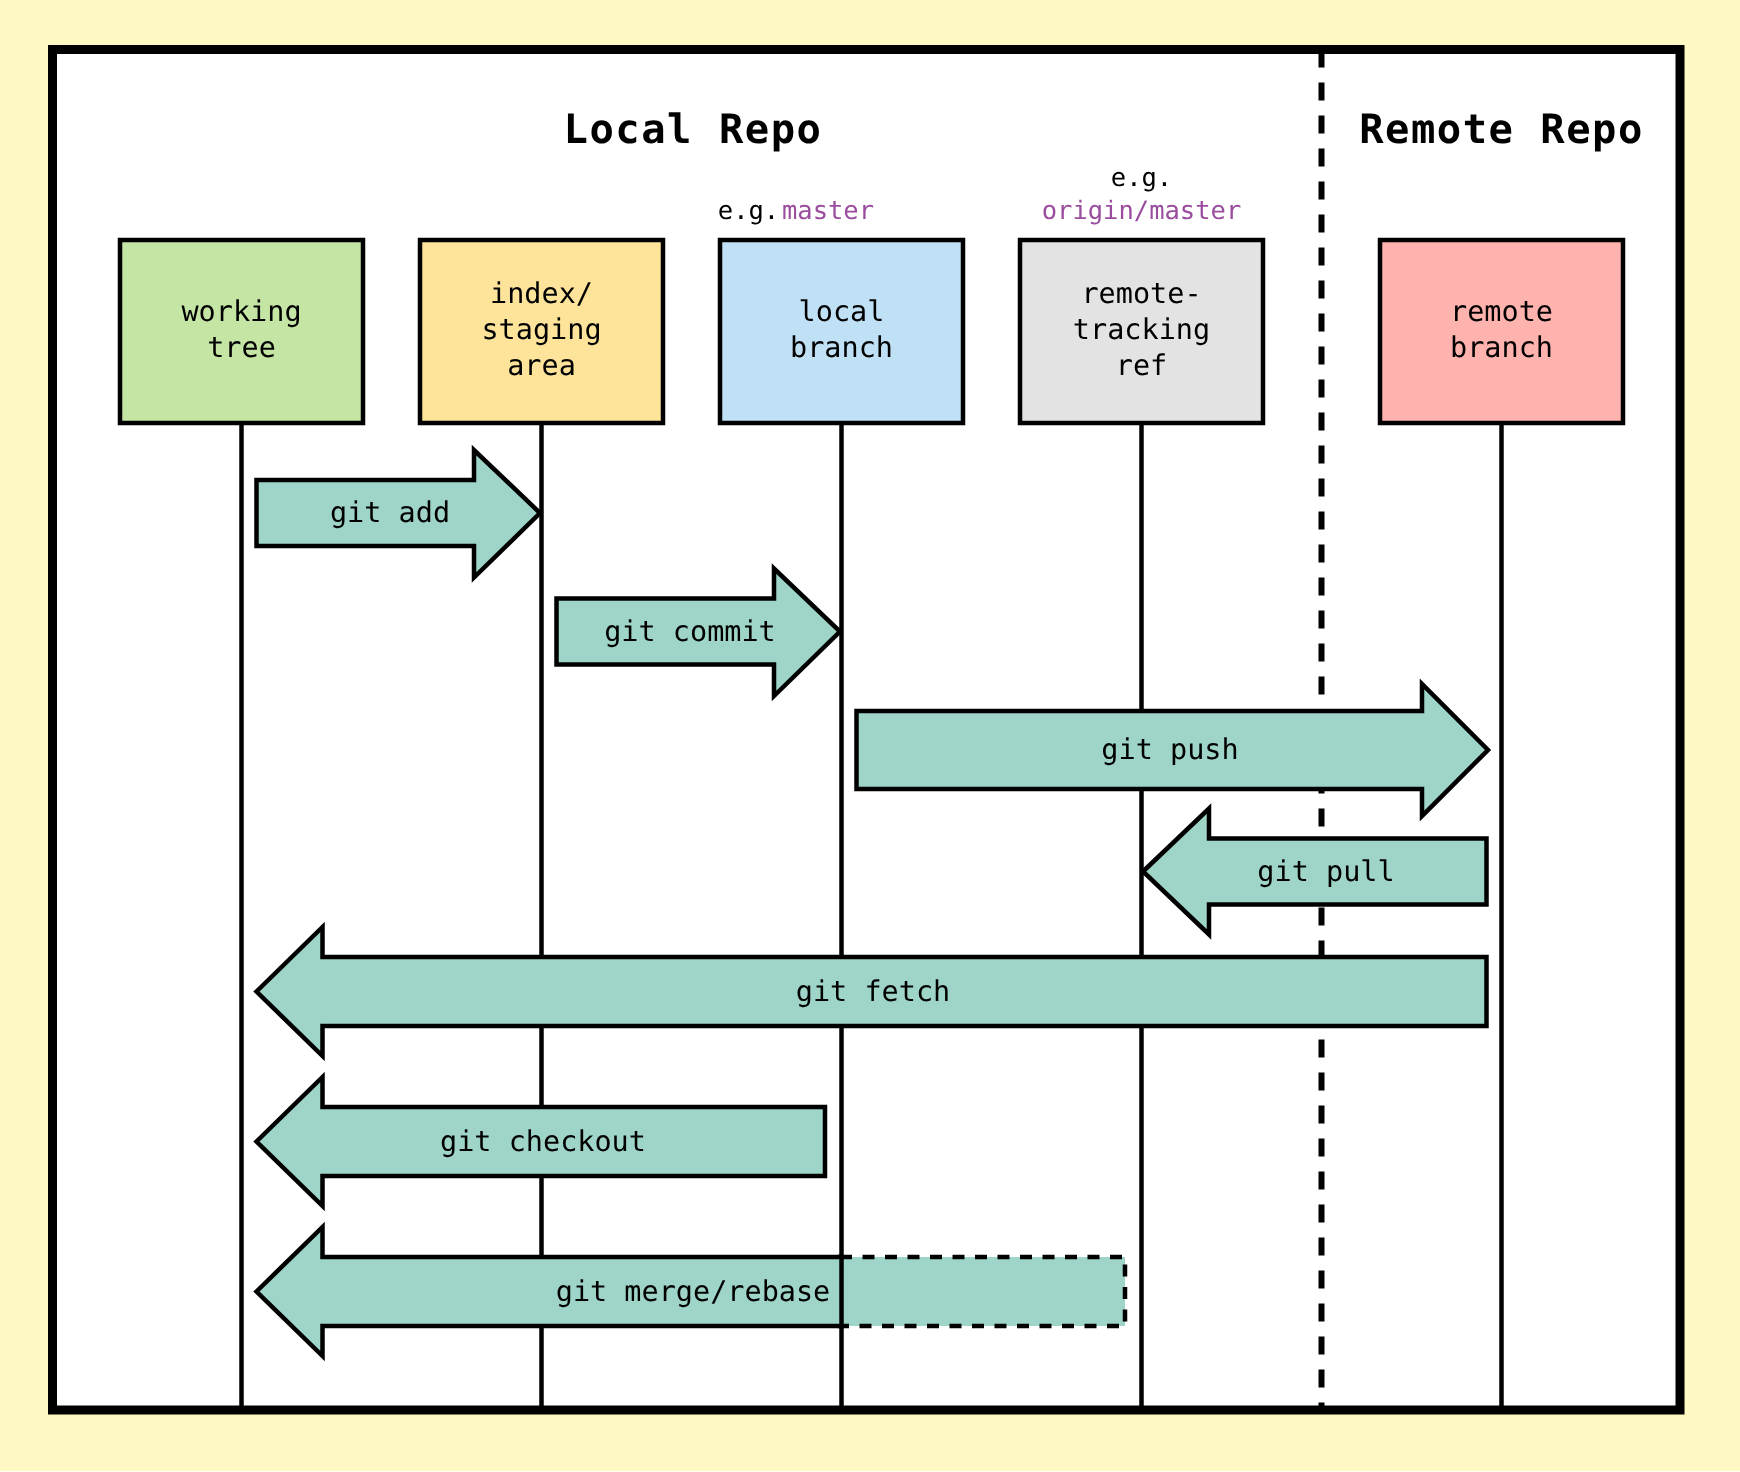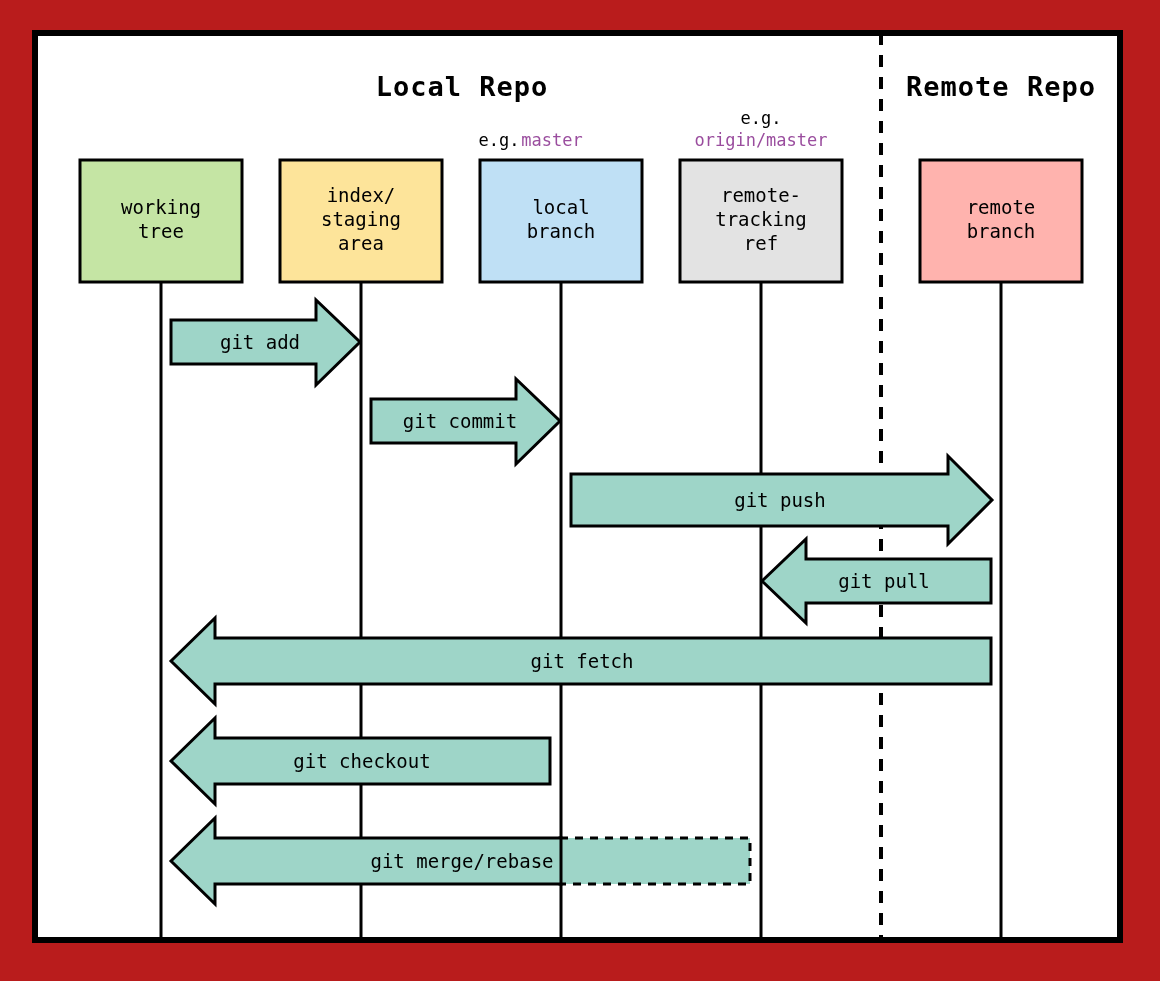--- a/index.html
+++ b/index.html
@@ -8,21 +8,21 @@
     padding: 0;
     background: #ffffff;
   }
   body {
     font-family: "DejaVu Sans Mono", "Liberation Mono", monospace;
   }
   #canvas {
     position: relative;
     width: 1160px;
     height: 981px;
-    background: #b91c1c;
+    background: #fef9c3;
     overflow: hidden;
     text-align: right;
   }
   svg.diagram {
     position: absolute;
     left: 0;
     top: 0;
     width: 1160px;
     height: 981px;
     display: block;

